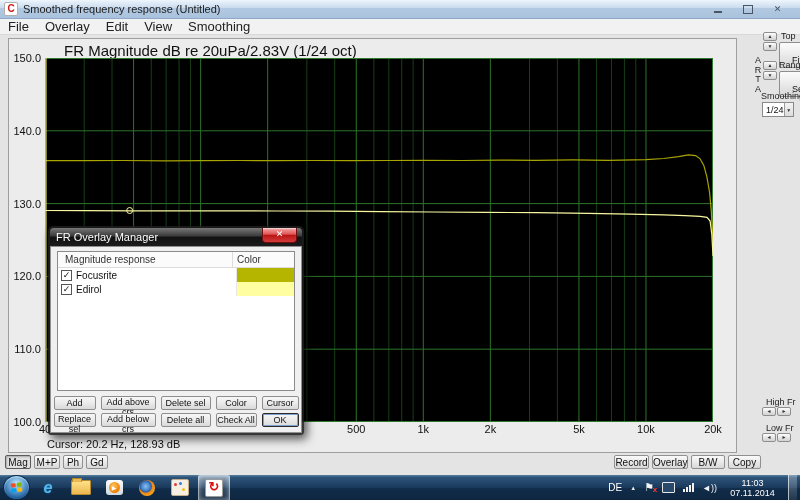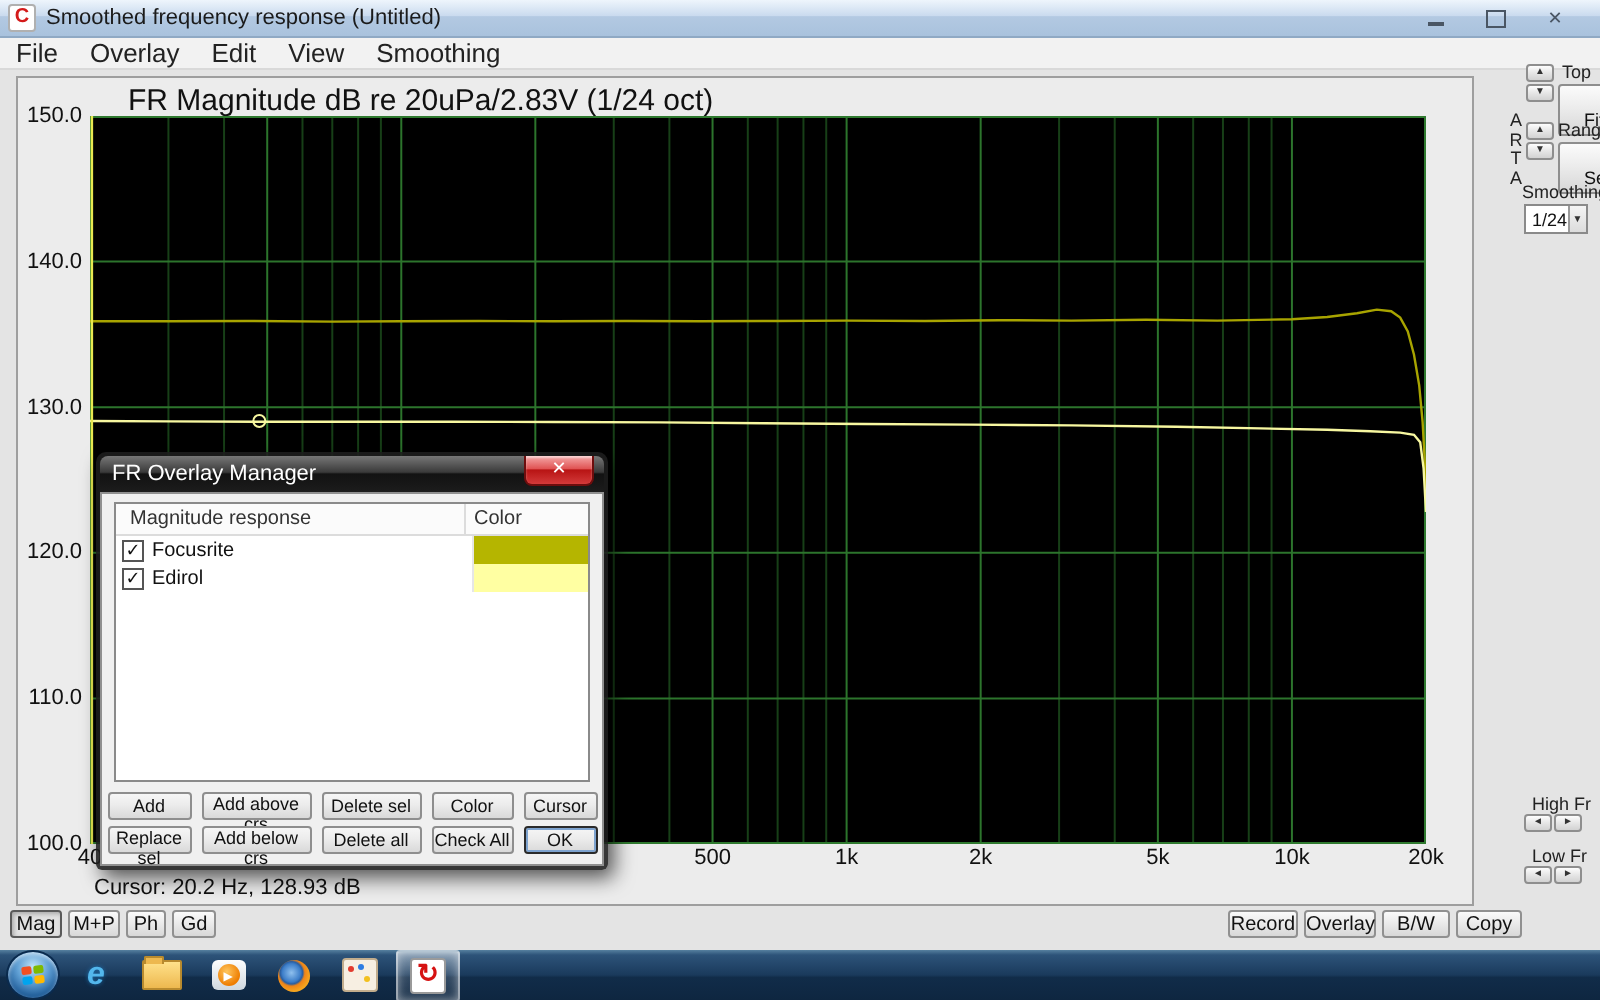--- a/index.html
+++ b/index.html
@@ -322,15 +322,33 @@
       <div class="paint">
         <i style="left:2px;top:3px;background:#e23b2e"></i>
           <i style="left:7px;top:2px;background:#2e7de2"></i>
           <i style="left:10px;top:8px;background:#f2c01e"></i>
       </div>
     </div>
     <div class="tb-icon active">
       <div class="arta-glyph"><span>↻</span></div>
     </div>
 
+    <div class="tray">
+      <span class="lang">DE</span>
+      <span class="chev">▲</span>
+      <span class="tray-flag"><span>⚑</span><em>x</em></span>
+      <span class="tray-mon"></span>
+      <span class="sig">
+        <span style="height:3px"></span>
+          <span style="height:5px"></span>
+          <span style="height:7px"></span>
+          <span style="height:9px"></span>
+      </span>
+      <span class="spk">◄))</span>
+      <div class="clock">
+        <div>11:03</div>
+        <div>07.11.2014</div>
+      </div>
+      <div class="show-desktop"></div>
+    </div>
   </div>
 
 </div>
 
 </body></html>

